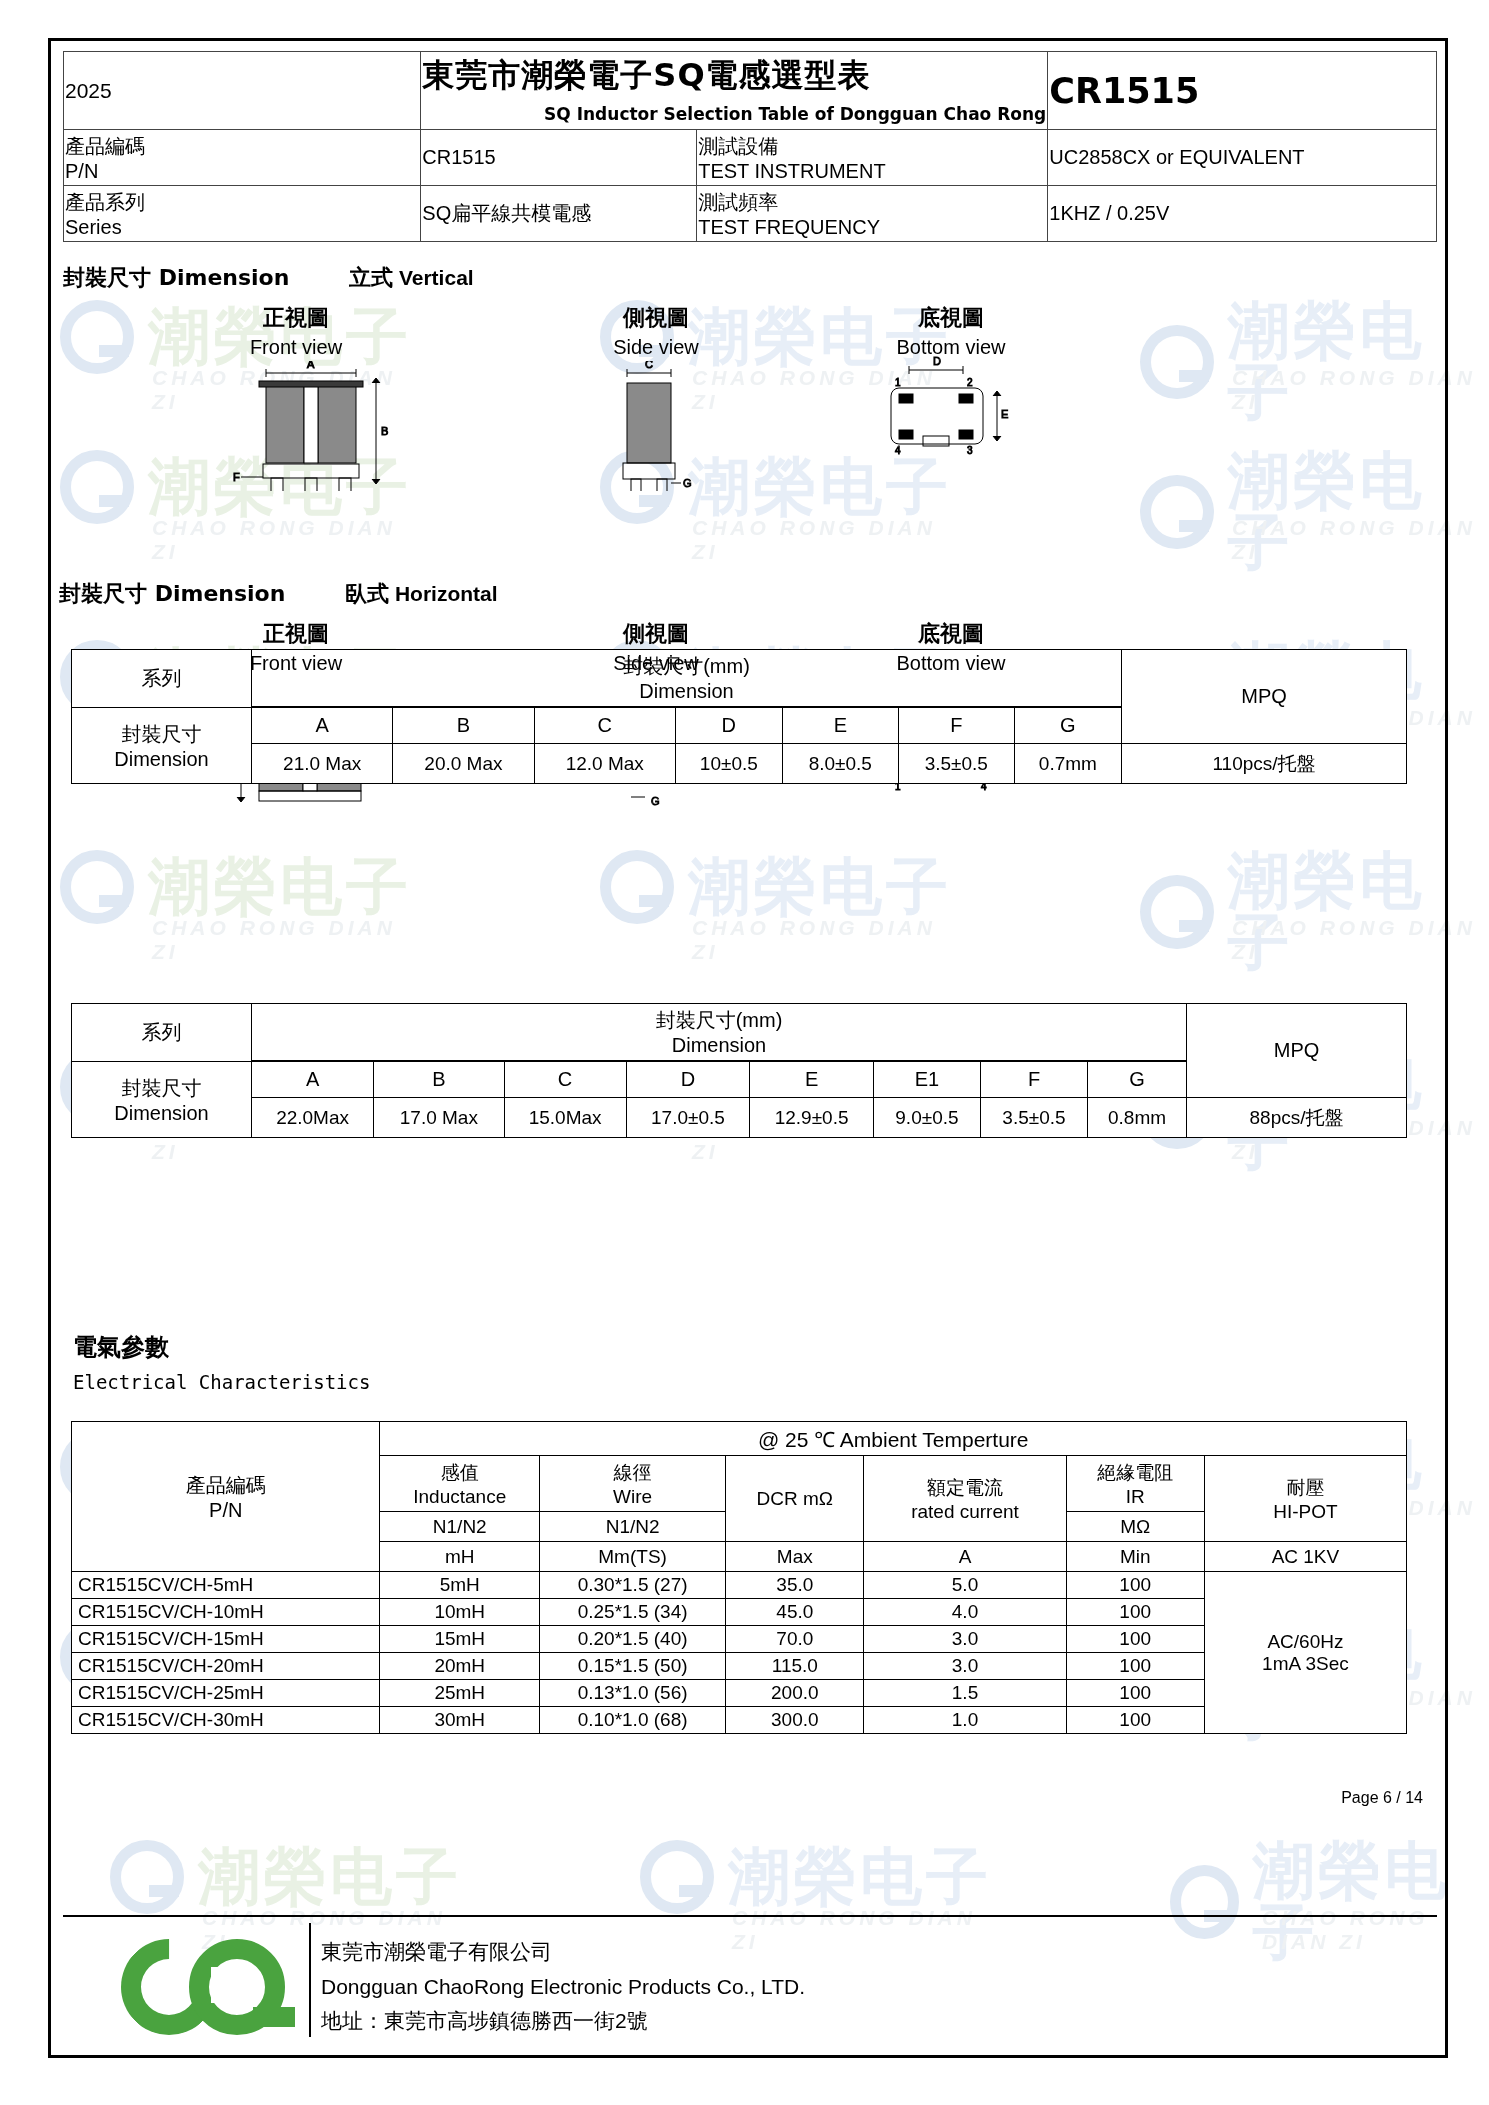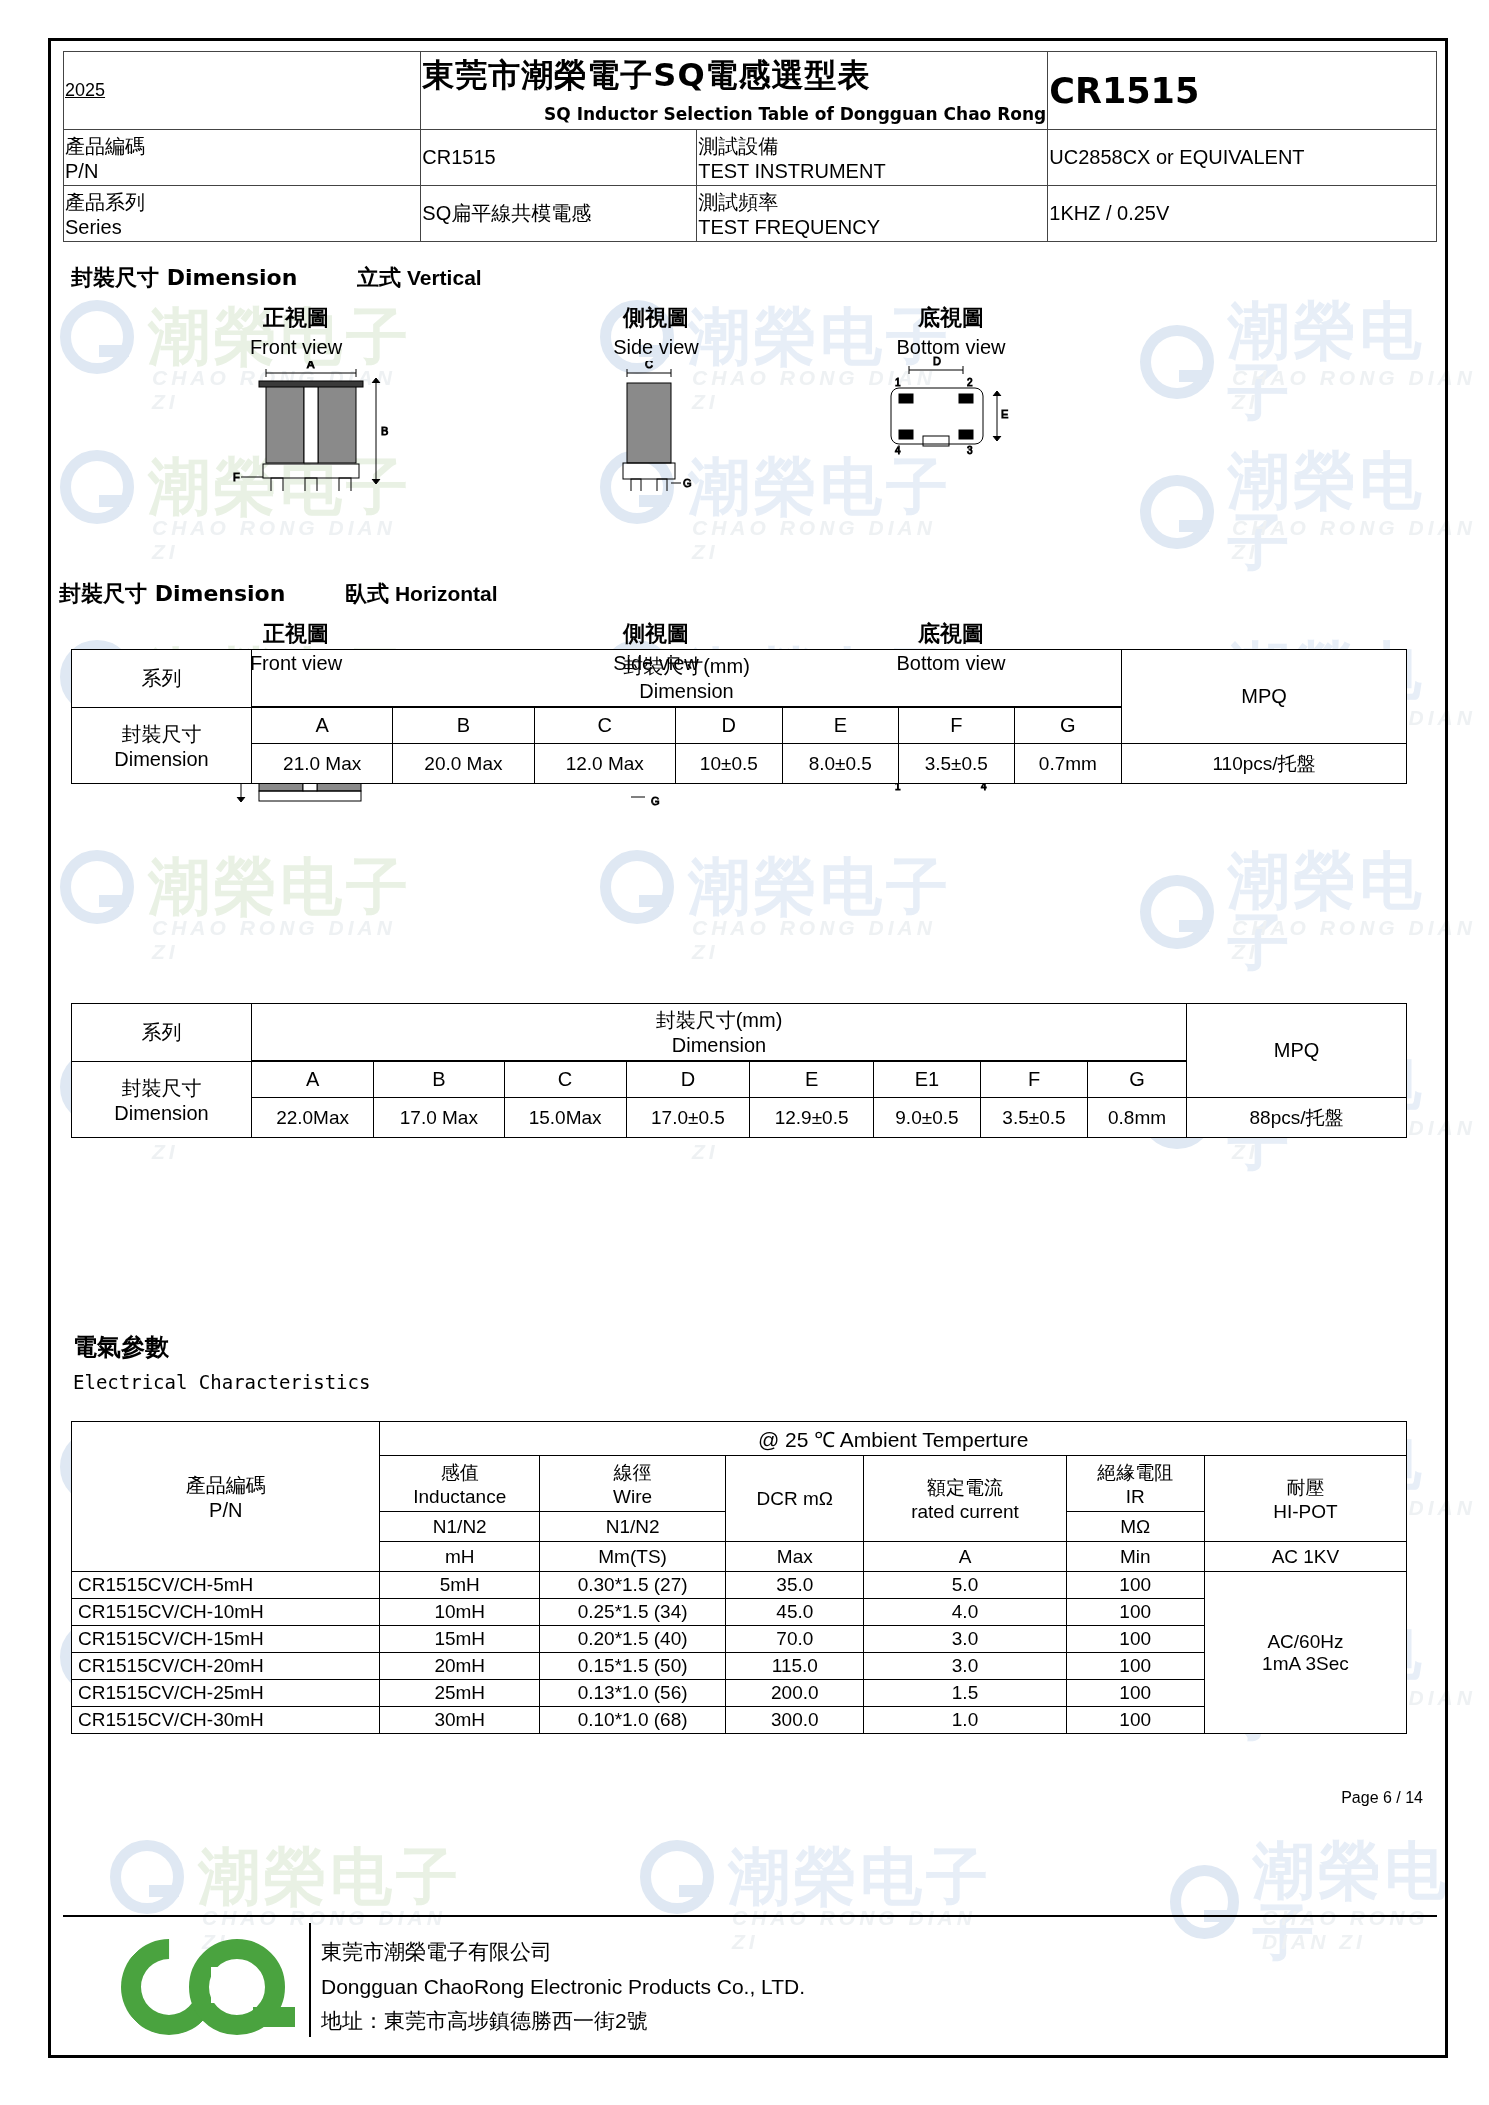--- a/index.html
+++ b/index.html
@@ -41,21 +41,21 @@
     position:absolute; left:92px; top:66px; font-size:21px; letter-spacing:4px;
     color:#eef1f3; font-style:italic; font-weight:bold;
   }
   
   table { border-collapse: collapse; }
   .tbl td, .tbl th { border:1px solid #000; text-align:center; vertical-align:middle; }
 
   
   .hdr { position:absolute; left:12px; top:10px; width:1374px; z-index:2; background:#fff; }
   .hdr td { border:1px solid #444; }
-  .cell-year { font-size:18px;text-decoration:underline; }
+  .cell-year { font-size:21px; }
   .title-cn { font-family:"DejaVu Sans", sans-serif; font-weight:bold; font-size:32px; letter-spacing:1px; }
   .title-en { font-family:"DejaVu Sans", sans-serif; font-weight:bold; font-size:17px; }
   .pn-big { font-family:"DejaVu Sans", sans-serif; font-weight:bold; font-size:35px; }
   .lbl-cn { font-size:20px; }
   .lbl-en { font-size:20px; }
   .val { font-size:20px; }
 
   
   .sect {
     position:absolute; z-index:2; font-size:21px;
@@ -277,21 +277,21 @@
       <td class="val">SQ扁平線共模電感</td>
       <td>
         <div class="lbl-cn">測試頻率</div>
         <div class="lbl-en">TEST FREQUENCY</div>
       </td>
       <td class="val">1KHZ / 0.25V</td>
     </tr>
   </tbody>
     </table>
 
-  <div class="sect" style="left:20px; top:222px;">
+  <div class="sect" style="left:12px; top:222px;">
     <b class="cn">封裝尺寸 Dimension</b>
     <span style="display:inline-block;width:48px"></span>
     <b class="cn">立式</b>
     <span class="en">Vertical</span>
   </div>
 
   <div class="viewlbl" style="left:120px; top:262px; width:250px;">
     <span class="cn">正視圖</span>
     <span class="en">Front view</span>
   </div>

